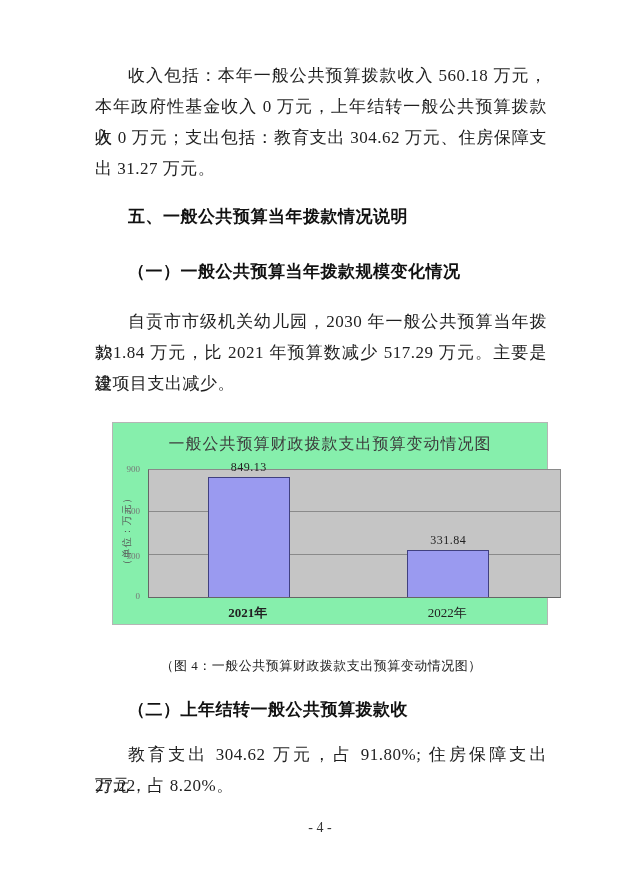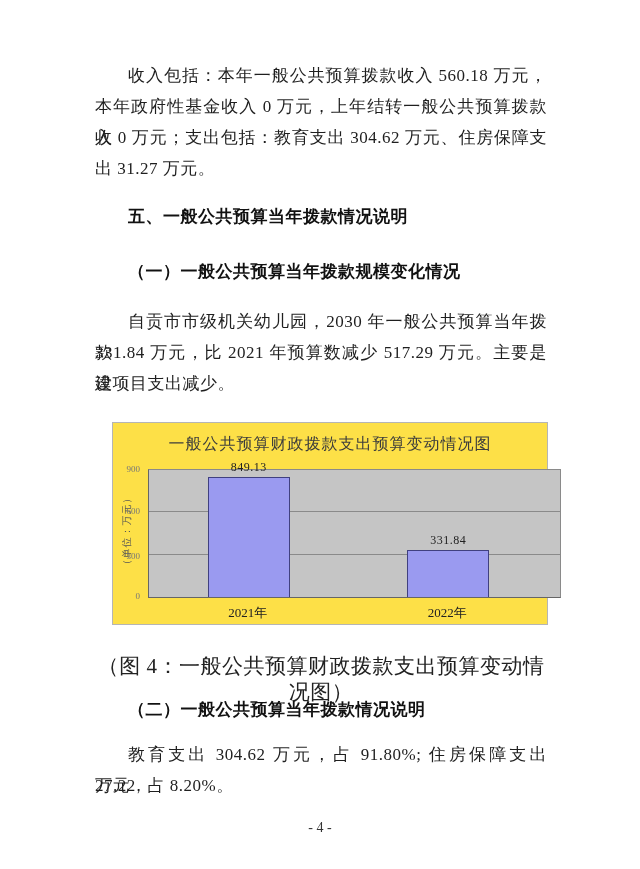--- a/index.html
+++ b/index.html
@@ -6,26 +6,26 @@
   .page{position:relative;width:640px;height:869px;background:#ffffff;overflow:hidden;
         font-family:"Liberation Serif","DejaVu Serif",serif;color:#1f1f1f;outline:1px solid #ececec;}
   .content-block{position:absolute;left:95px;width:452px;}
   .pline{display:block;height:31px;line-height:31px;font-size:17px;
          text-align:justify;text-align-last:justify;letter-spacing:0.5px;}
   .pline.end{text-align:left;text-align-last:left;}
   .pline.indent{text-indent:33px;}
   .heading{position:absolute;left:95px;width:452px;font-family:"Liberation Sans","DejaVu Sans",sans-serif;
            font-weight:bold;font-size:17px;line-height:24px;padding-left:33px;box-sizing:border-box;
            letter-spacing:0.5px;color:#111;}
-  .caption{position:absolute;left:95px;width:452px;text-align:center;font-size:21px;line-height:26px;
+  .caption{position:absolute;left:95px;width:452px;text-align:center;font-size:13px;line-height:26px;
            letter-spacing:0.5px;color:#222;}
   .page-number{position:absolute;left:0;top:820px;width:640px;text-align:center;font-size:14px;color:#333;}
 
   
-  .chart-box{position:absolute;left:112px;top:422px;width:436px;height:203px;background:#fde047;
+  .chart-box{position:absolute;left:112px;top:422px;width:436px;height:203px;background:#86efac;
              border:1px solid #b5b5b5;box-sizing:border-box;}
   .chart-title{position:absolute;left:0;top:11px;width:100%;text-align:center;font-size:16px;
                color:#3c3c3c;letter-spacing:1px;}
   .chart-ylabel{position:absolute;left:14px;top:108px;transform:translate(-50%,-50%) rotate(-90deg);
                 white-space:nowrap;font-size:10px;color:#555;letter-spacing:1px;}
   .plot{position:absolute;left:35px;top:46px;width:399px;height:127px;
         border:1px solid #8a8a8a;border-left-color:#666;border-bottom-color:#666;box-sizing:content-box;}
   .gridline{position:absolute;left:0;width:100%;height:1px;background:#8a8a8a;}
   .bar{position:absolute;bottom:0;width:82px;box-sizing:border-box;border:1px solid #404080;border-bottom:none;}
   .vlabel{position:absolute;width:82px;text-align:center;font-size:12px;color:#222;letter-spacing:0.5px;}
@@ -67,28 +67,28 @@
       </div>
     <div class="plot" style="background: rgb(197, 197, 197); padding-left: 12px;">
         <div class="gridline" style="bottom: 42.3333px;"></div>
         <div class="gridline" style="bottom: 84.6667px;"></div>
         <div class="bar" style="left: 58.75px; height: 119.822px; background: rgb(154, 154, 240); border-color: rgb(64, 64, 128);"></div>
         <div class="vlabel" style="left: 58.75px; bottom: 121.822px;">849.13</div>
         <div class="bar" style="left: 258.25px; height: 46.8263px; background: rgb(154, 154, 240); border-color: rgb(64, 64, 128);"></div>
         <div class="vlabel" style="left: 258.25px; bottom: 48.8263px;">331.84</div>
       </div>
     <div class="xlabels">
-        <div class="xlabel" style="left: 49.75px;">2021年</div>
+        <div class="xlabel" style="left: 49.75px; font-weight: bold;">2021年</div>
         <div class="xlabel" style="left: 249.25px;">2022年</div>
       </div>
   </div>
 
   <div class="caption" style="top:653px;">（图 4：一般公共预算财政拨款支出预算变动情况图）</div>
 
-  <div class="heading" style="top:698px;">（二）一般公共预算当年拨款情况说明</div>
+  <div class="heading" style="top:698px;">（二）上年结转一般公共预算拨款收</div>
 
   <div class="content-block" style="top:739px;">
     <span class="pline indent">教育支出 304.62 万元，占 91.80%; 住房保障支出 27.22</span>
     <span class="pline end">万元，占 8.20%。</span>
   </div>
 
   <div class="page-number">- 4 -</div>
 
 </div>
 

